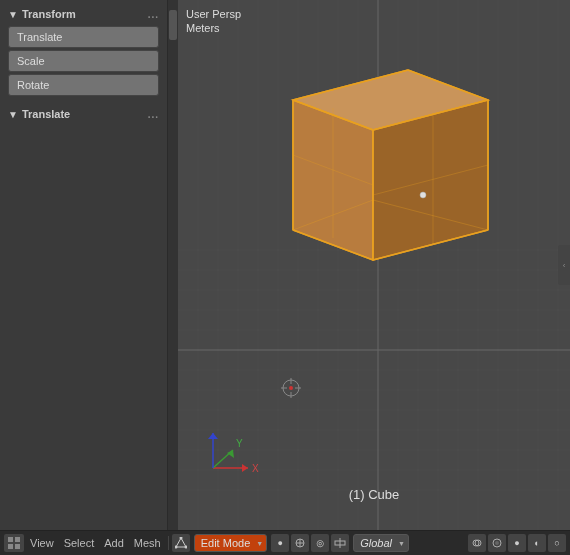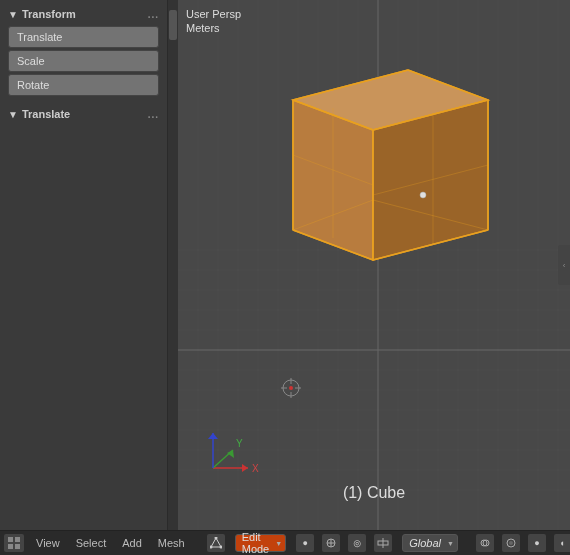--- a/index.html
+++ b/index.html
@@ -108,21 +108,21 @@
       font-size: 11px;
       color: #ddd;
     }
 
     
     .object-name {
       position: absolute;
       bottom: 28px;
       left: 50%;
       transform: translateX(-50%);
-      font-size: 16px;
+      font-size: 13px;
       color: #ddd;
     }
 
     
     .sidebar-scroll {
       width: 10px;
       background: #333;
       position: relative;
     }
 
@@ -137,21 +137,21 @@
     }
 
     
     .statusbar {
       width: 570px;
       height: 25px;
       background: #2a2a2a;
       display: flex;
       align-items: center;
       padding: 0 4px;
-      gap: 8px;
+      gap: 2px;
       border-top: 1px solid #222;
       position: absolute;
       bottom: 0;
     }
 
     .status-icon {
       width: 20px;
       height: 18px;
       background: #444;
       border-radius: 2px;

